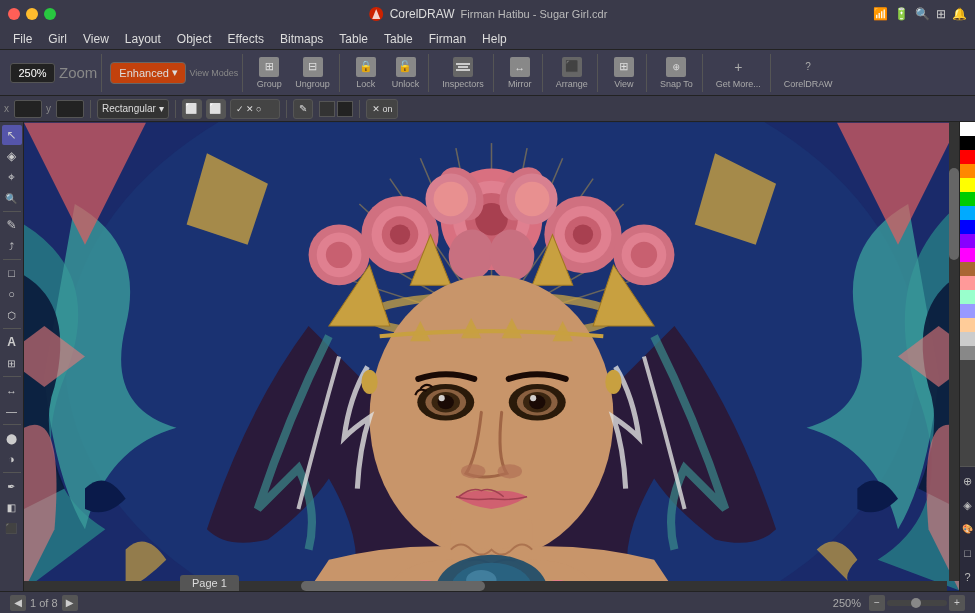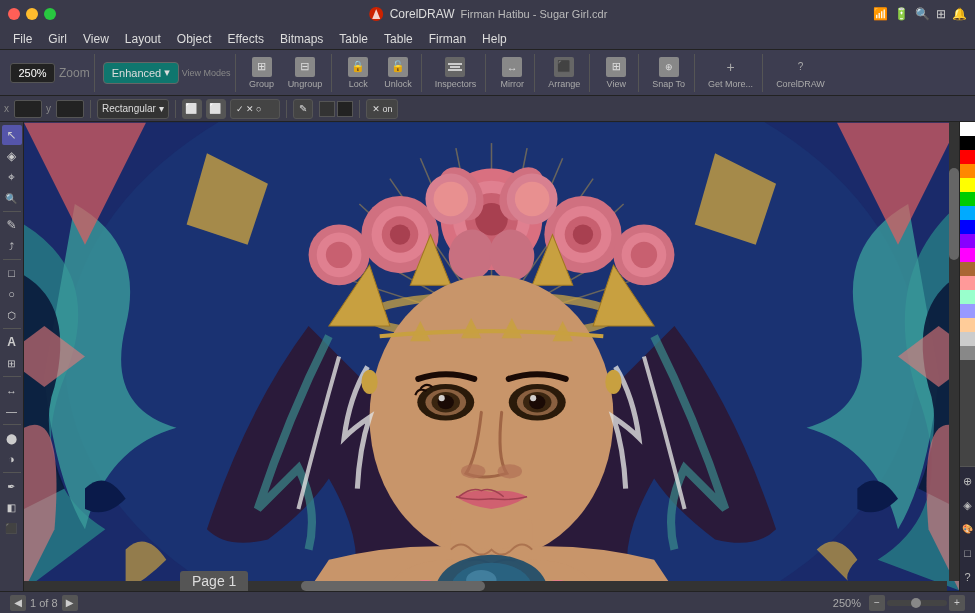--- a/index.html
+++ b/index.html
@@ -125,21 +125,21 @@
       width: 45px;
       height: 20px;
       background: #222;
       border: 1px solid #555;
       border-radius: 3px;
       color: #fff;
       font-size: 11px;
       text-align: center;
     }
     .enhanced-btn {
-      background: #0f766e;
+      background: #c2410c;
       border: 1px solid #666;
       border-radius: 4px;
       color: #ddd;
       font-size: 11px;
       padding: 2px 8px;
       cursor: pointer;
       display: flex;
       align-items: center;
       gap: 3px;
       height: 22px;
@@ -275,21 +275,21 @@
       justify-content: center;
       color: #ccc;
       font-size: 10px;
       cursor: pointer;
     }
     #page-tab {
       background: #555;
       border-radius: 3px 3px 0 0;
       padding: 2px 12px;
       color: #ddd;
-      font-size: 14px;
+      font-size: 11px;
       cursor: pointer;
       position: absolute;
       bottom: 22px;
       left: 180px;
     }
 
     
     #art-canvas {
       width: 100%;
       height: 100%;
@@ -389,21 +389,21 @@
   <div class="menu-item">Table</div>
   <div class="menu-item">Table</div>
   <div class="menu-item">Firman</div>
   <div class="menu-item">Help</div>
 </div>
 
 <div id="toolbar">
 
   <div class="toolbar-group zoom-group">
     <input class="zoom-input" type="text" value="250%" style="">
-    <span style="color:#888; font-size:12px;">Zoom</span>
+    <span style="color:#888; font-size:15px;">Zoom</span>
   </div>
 
   <div class="toolbar-group">
     <button class="enhanced-btn">
       <span>Enhanced</span>
       <span>▾</span>
     </button>
     <span style="color:#888; font-size:9px;">View Modes</span>
   </div>
 

